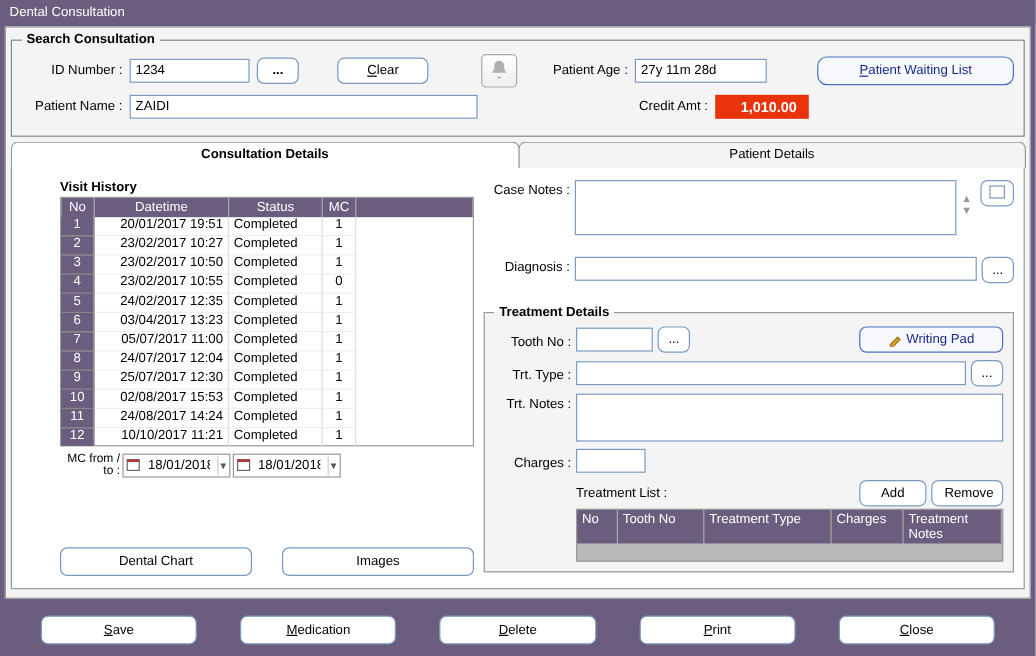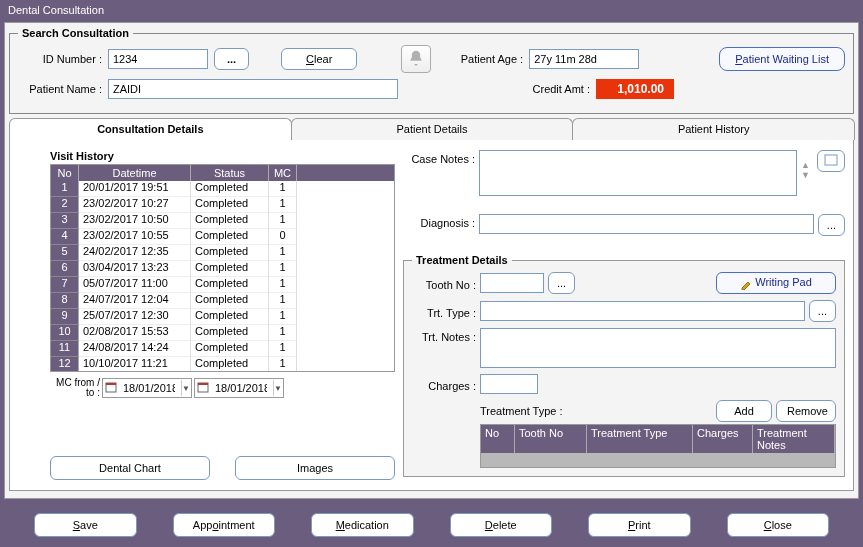--- a/index.html
+++ b/index.html
@@ -56,21 +56,21 @@
     font-size: 11px;
     border-radius: 6px;
     cursor: pointer;
     font-family: inherit;
   }
   .btn-small { padding: 0 8px; }
   .btn-browse { padding: 0 12px; font-weight: bold; }
   .btn-highlight { border: 1px solid #4a6fc0; color: #1a2a8a; background: #f8f8ff; }
   .pwl-btn {
     border-radius: 8px;
-    padding: 2px 15px;
+    padding: 2px 34px;
     height: 24px;
   }
   .credit-amt-box {
     background: #e8330b;
     color: #fff;
     font-weight: bold;
     padding: 2px 10px;
     font-size: 12px;
     height: 20px;
     display: inline-flex;
@@ -130,21 +130,21 @@
   .visit-head { display: flex; background: #6b5d7d; color: #fff; font-size: 11px; }
   .vh-cell { padding: 2px 4px; border-right: 1px solid #aaa; text-align: center; }
   .vh-no { width: 28px; }
   .vh-dt { width: 112px; }
   .vh-st { width: 78px; }
   .vh-mc { width: 28px; }
   .visit-body { flex:1; overflow-y: auto; overflow-x:hidden; }
   .visit-row { display: flex; font-size: 11px; height: 16px; }
   .visit-row .vr-no { width:28px; background:#6b5d7d; color:#fff; text-align:center; border-right:1px solid #aaa; border-bottom:1px solid #888;}
   .visit-row .vr-c { border-right:1px solid #ddd; border-bottom:1px solid #eee; padding:0 4px; overflow:hidden; white-space:nowrap;}
-  .visit-row .vr-dt{width:112px;}
+  .visit-row .vr-dt{width:112px;text-align:right;}
   .visit-row .vr-st{width:78px;}
   .visit-row .vr-mc{width:28px; text-align:center;}
   .mc-row { display:flex; align-items:center; gap:2px; margin-top:6px;}
   .date-box { border:1px solid #999; height:20px; padding:0 2px; display:flex; align-items:center; background:#fff; gap:2px; width:90px;}
   .date-box input{ border:none; width:60px; height:16px; font-size:11px;}
   .date-dd{ width:12px; height:16px; border-left:1px solid #ccc; display:flex;align-items:center;justify-content:center;font-size:8px;color:#555;}
   .cal-icon{width:14px;height:14px; display:inline-block;}
   .btn-row { display:flex; gap:25px; margin-top: auto; }
   .btn-row .btn { flex:1; height:24px;}
   .form-row{ display:flex; align-items:flex-start; gap:4px; margin-bottom:6px;}
@@ -202,21 +202,20 @@
       <input type="text" style="width: 290px;" value="ZAIDI">
       <div style="width:110px"></div>
       <span class="label" style="width:70px">Credit Amt :</span>
       <span class="credit-amt-box">1,010.00</span>
     </div>
   </fieldset>
 
   <div class="tabstrip">
     <div class="tab active">Consultation Details</div>
     <div class="tab">Patient Details</div>
-    <div class="tab">Patient History</div>
   </div>
 
   <div class="tabpage">
     <div class="left-col">
       <div class="vh-title">Visit History</div>
       <div class="visit-grid">
         <div class="visit-head">
           <div class="vh-cell vh-no">No</div>
           <div class="vh-cell vh-dt">Datetime</div>
           <div class="vh-cell vh-st">Status</div>
@@ -368,21 +367,21 @@
         <div class="fieldset-inner-row" style="align-items:flex-start">
           <span class="fr-label" style="width:64px">Trt. Notes :</span>
           <textarea style="flex: 1 1 0%; height: 40px;"></textarea>
         </div>
         <div class="fieldset-inner-row">
           <span class="fr-label" style="width:64px">Charges :</span>
           <input type="text" style="width: 58px;">
         </div>
         <div class="fieldset-inner-row" style="margin-bottom:2px">
           <span style="width:64px"></span>
-          <span>Treatment Type :</span>
+          <span>Treatment List :</span>
           <div style="flex:1"></div>
           <button class="btn" style="width:56px">Add</button>
           <button class="btn" style="width:60px">Remove</button>
         </div>
         <div style="margin-left:68px">
           <div class="treatment-list">
             <div class="tlist-head">
               <div class="tl-cell" style="width:34px">No</div>
               <div class="tl-cell" style="width:72px">Tooth No</div>
               <div class="tl-cell" style="width:106px">Treatment Type</div>
@@ -392,18 +391,17 @@
             <div class="treatment-body"></div>
           </div>
         </div>
       </fieldset>
     </div>
   </div>
 </div>
 
 <div class="bottom-bar">
   <button class="btn"><u>S</u><span>ave</span></button>
-  <button class="btn"><span>App</span><u>o</u><span>intment</span></button>
   <button class="btn"><u>M</u><span>edication</span></button>
   <button class="btn"><u>D</u><span>elete</span></button>
   <button class="btn"><u>P</u><span>rint</span></button>
   <button class="btn"><u>C</u><span>lose</span></button>
 </div>
 
 </body></html>

